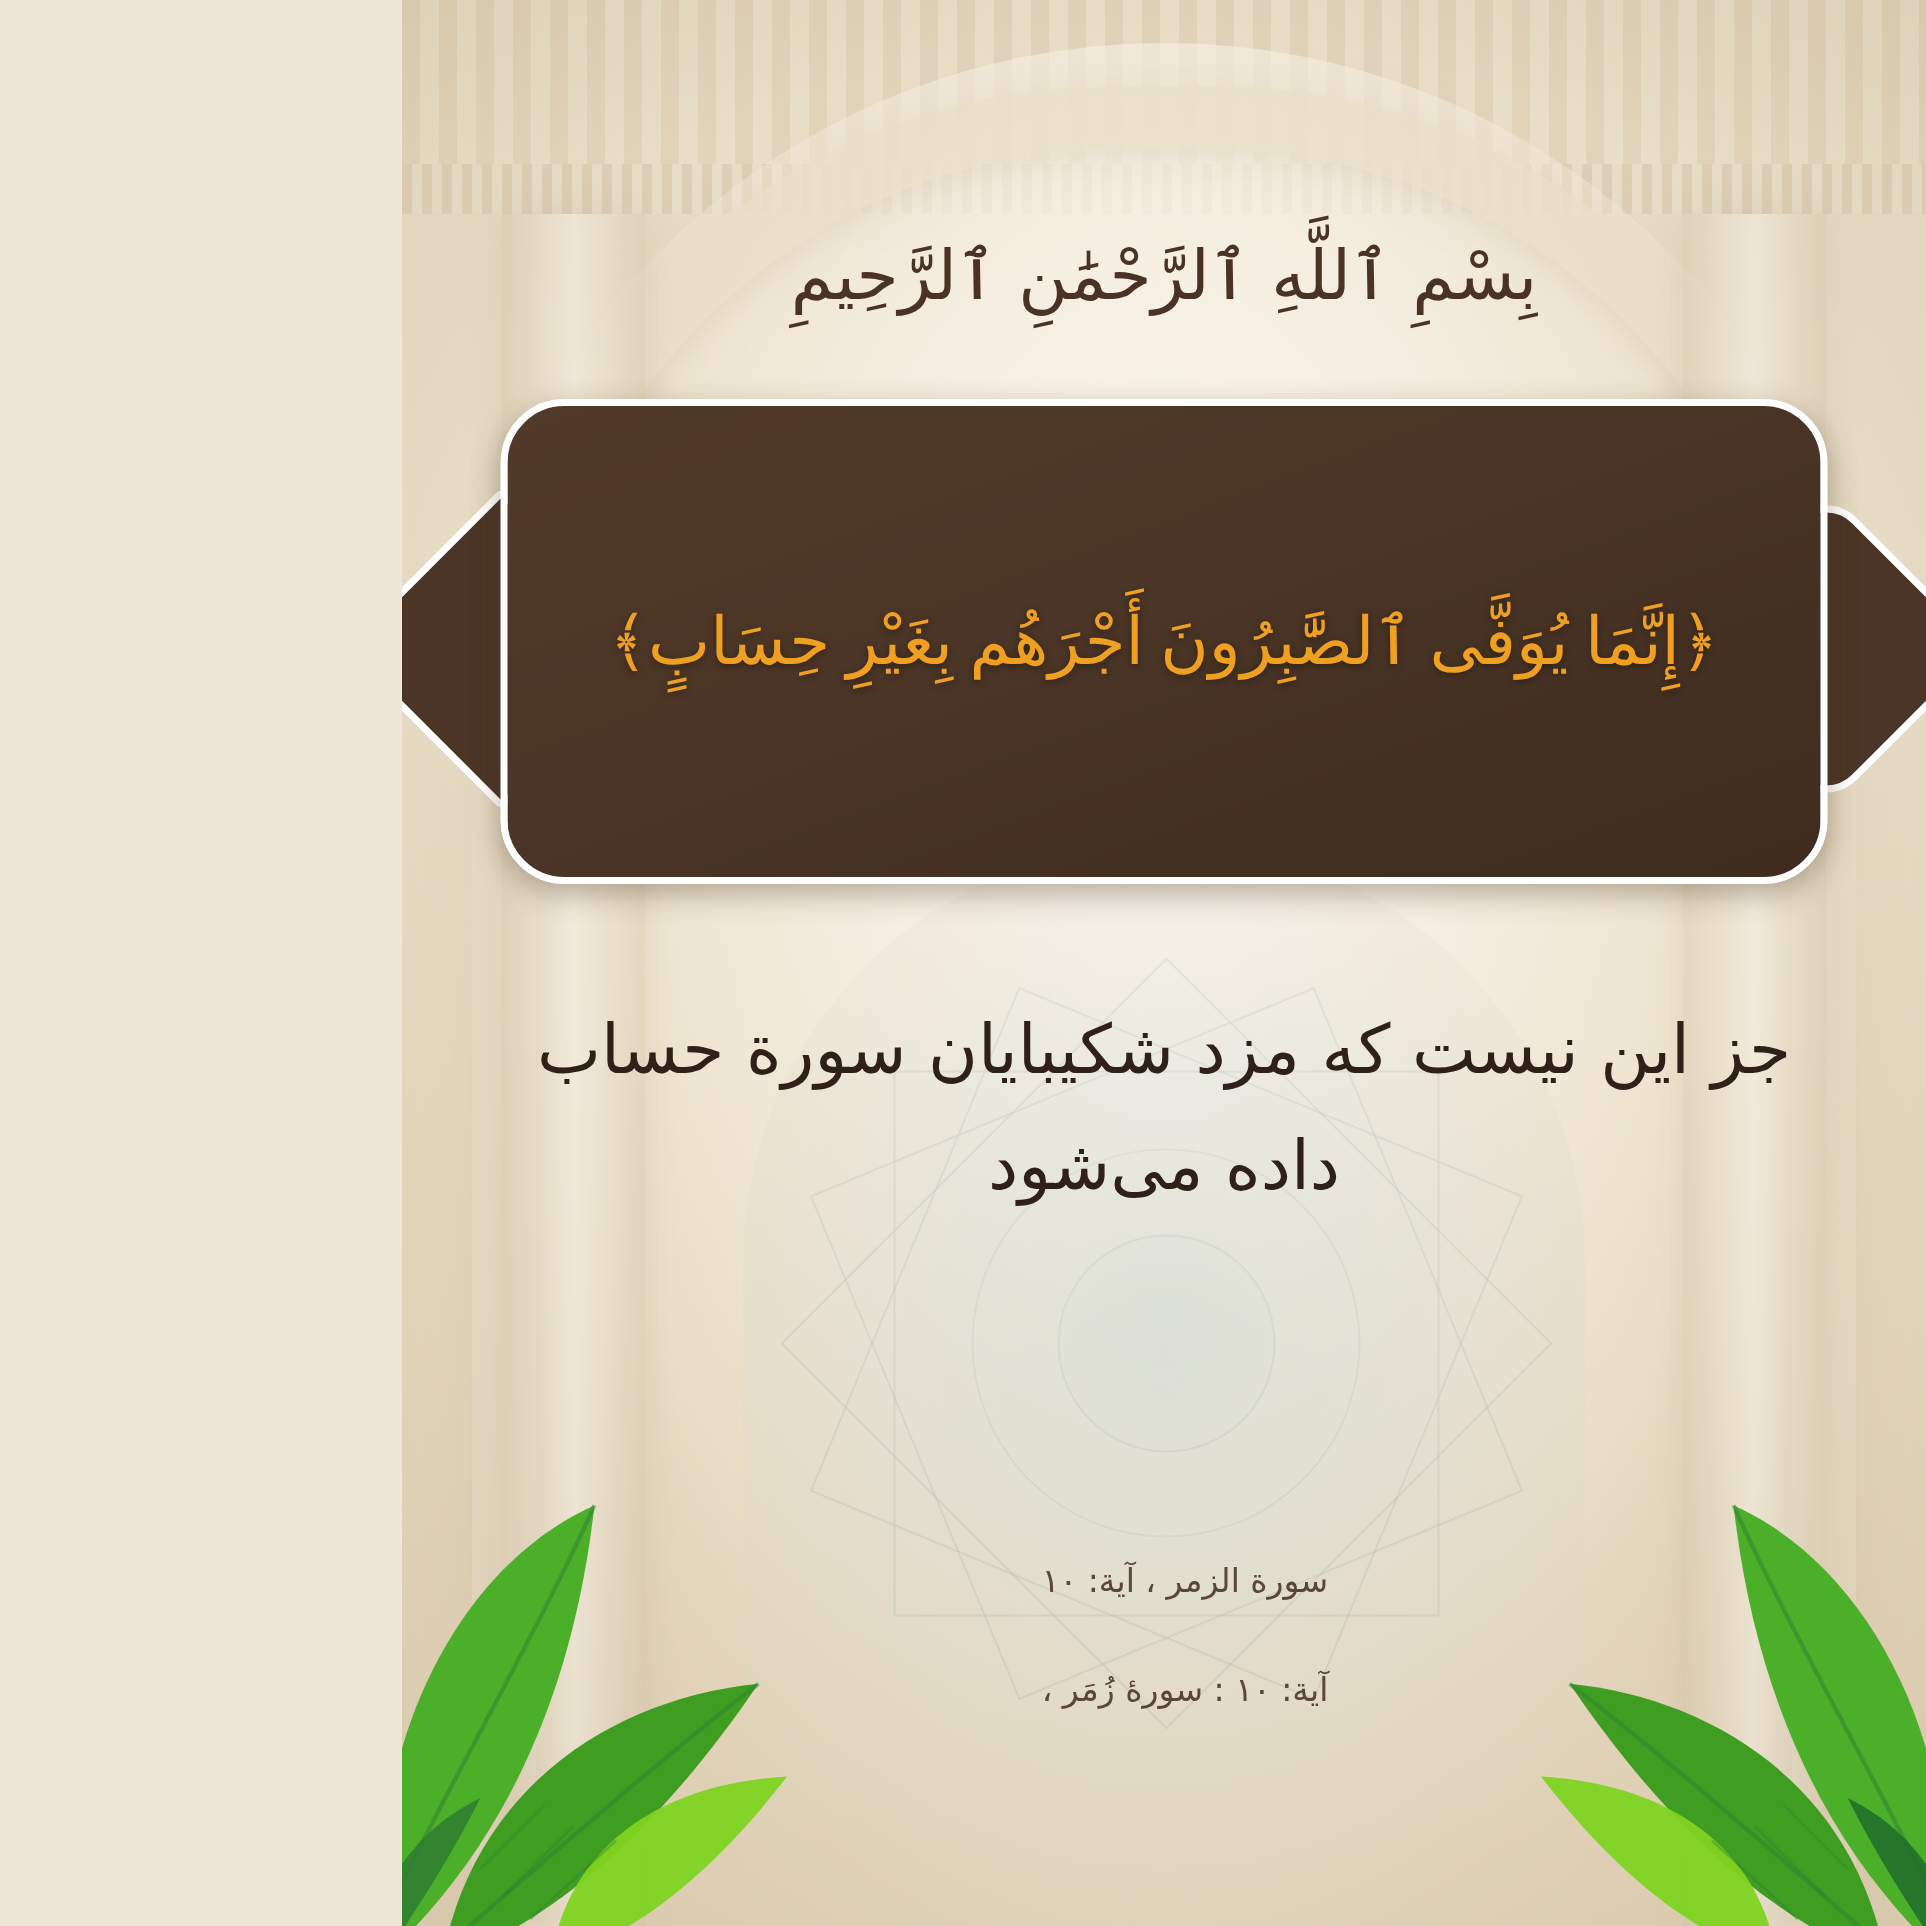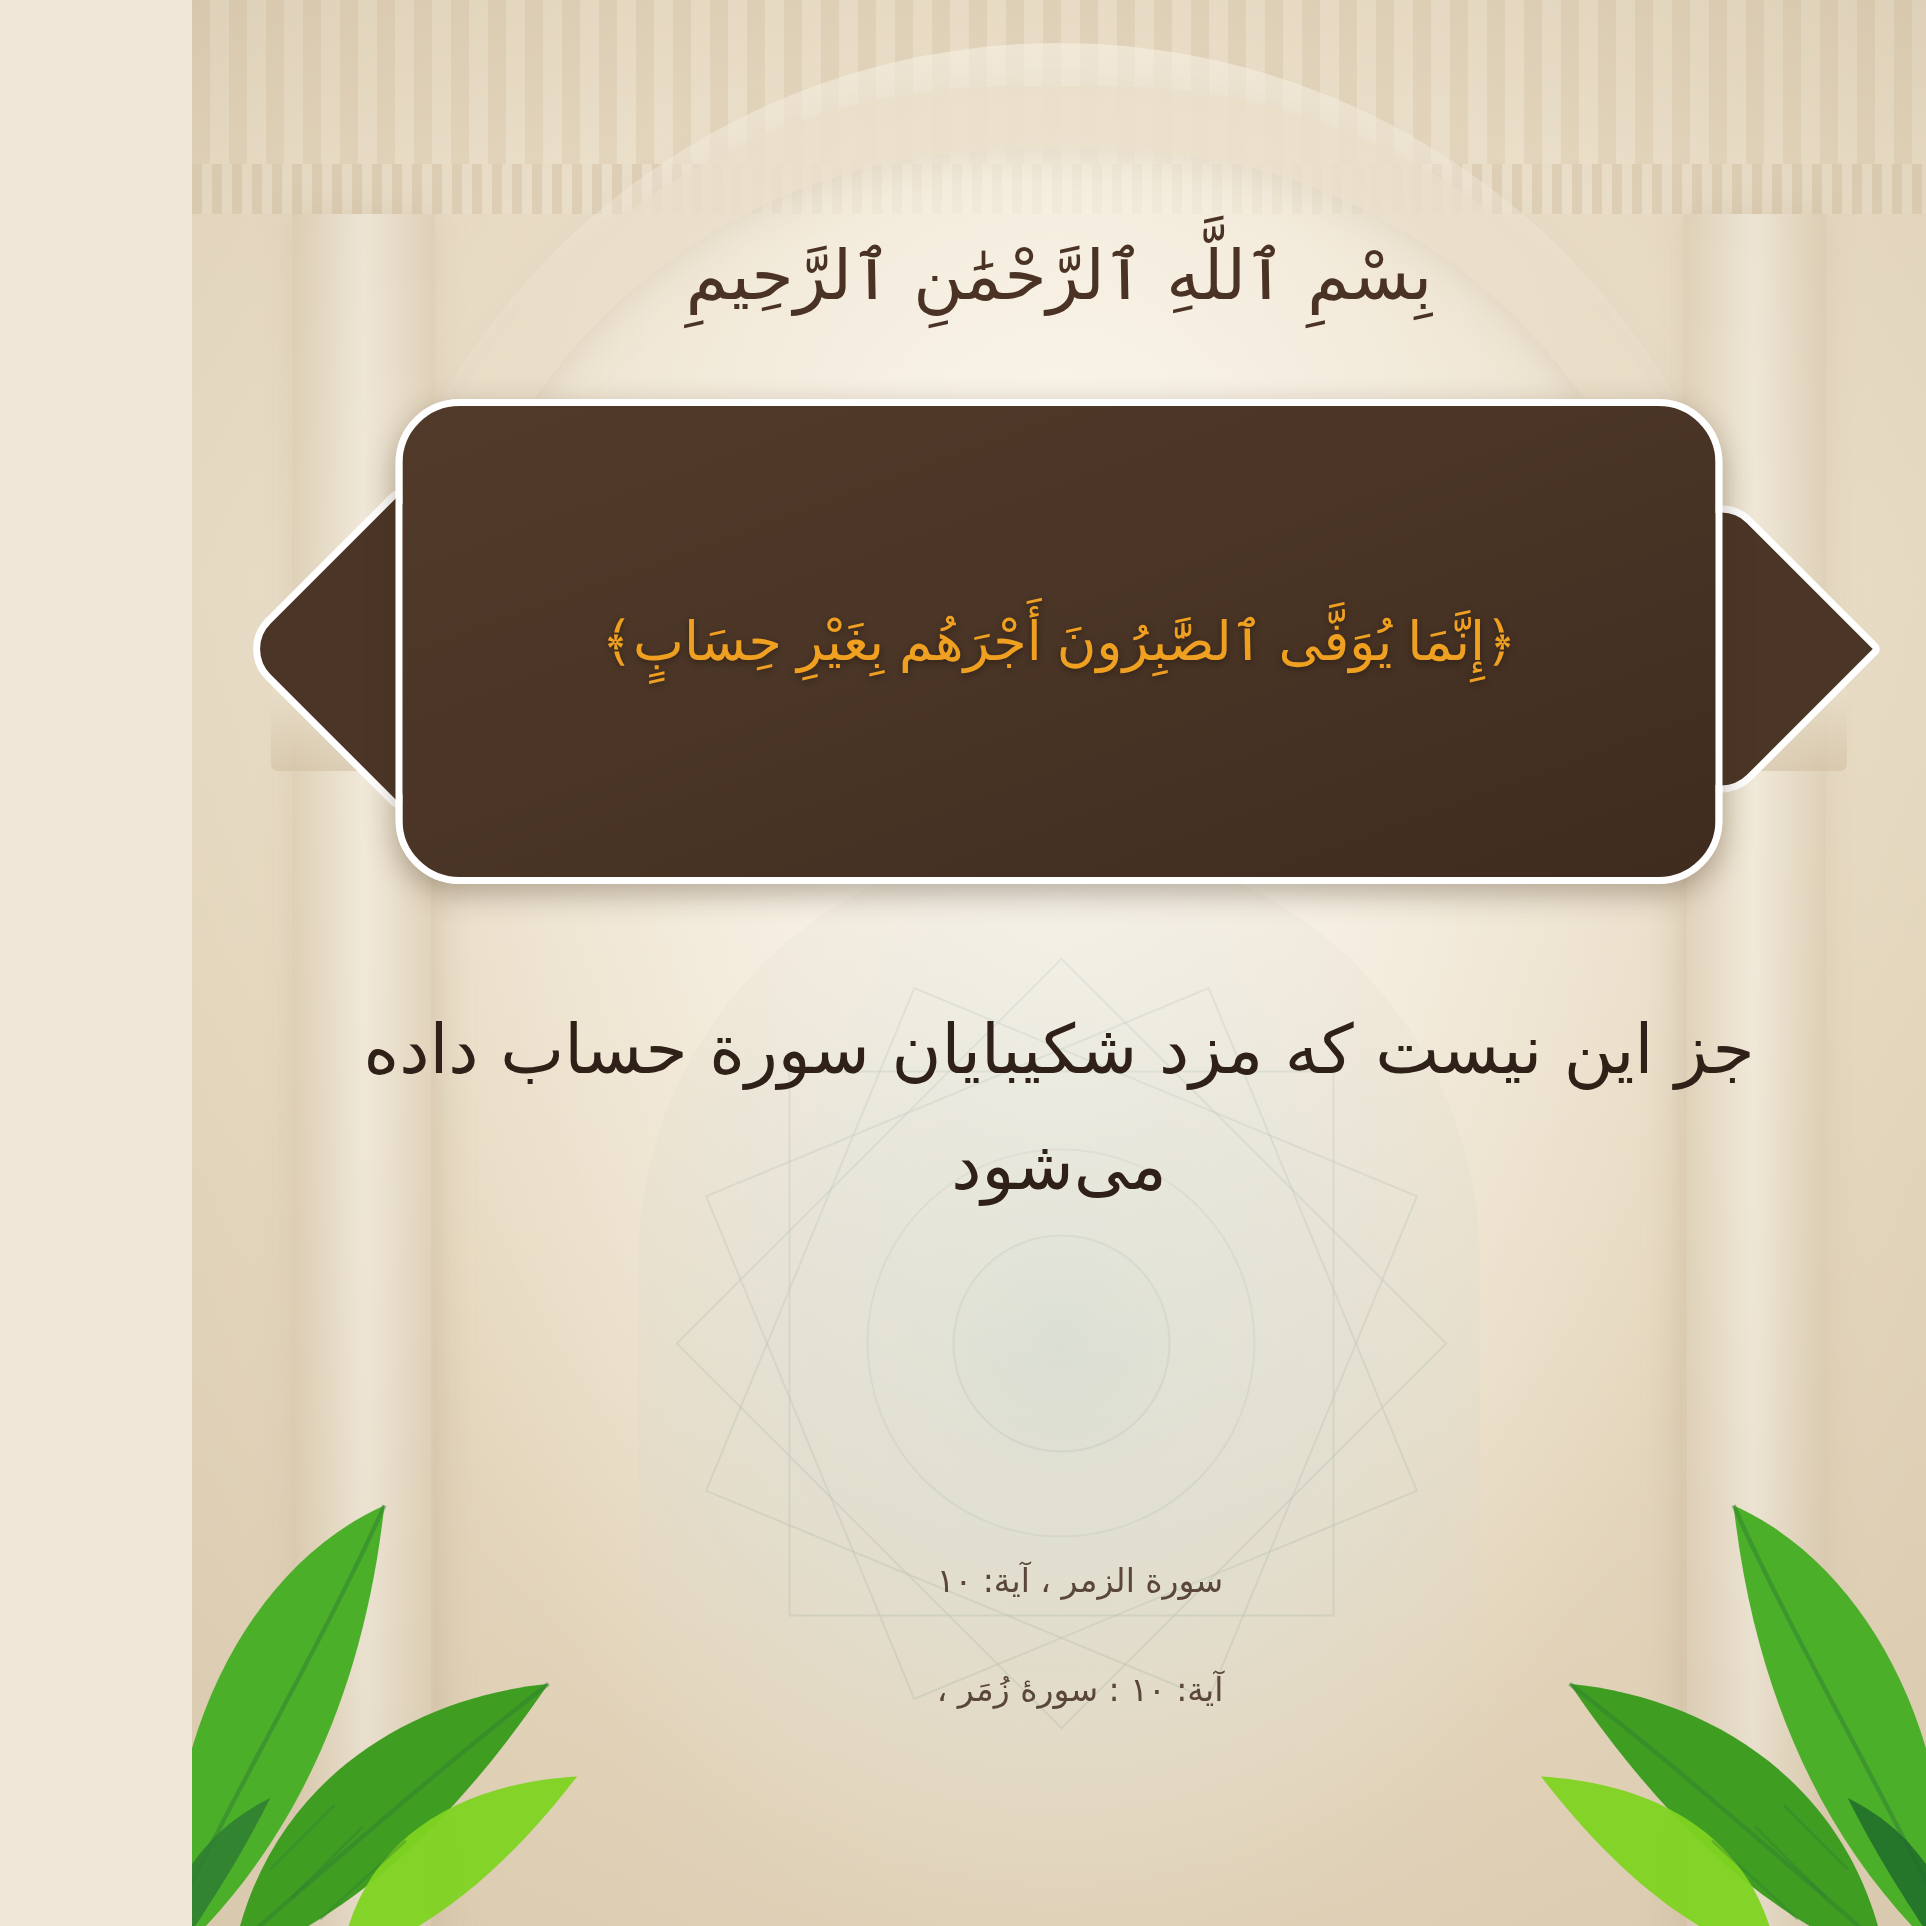--- a/index.html
+++ b/index.html
@@ -6,21 +6,21 @@
     margin: 0;
     padding: 0;
     background: #efe6d7;
   }
   body {
     font-family: "DejaVu Sans", "Liberation Sans", sans-serif;
   }
 
   .canvas {
     position: relative;
-    width: 1734px;
+    width: 1524px;
     height: 1926px;
     overflow: hidden;
     background: #efe4d2;
   }
 
   
   .bg-base {
     position: absolute;
     inset: 0;
     background:
@@ -197,24 +197,24 @@
     border-radius: 64px;
     box-shadow: 0 10px 28.5px rgba(70,50,30,0.35);
     display: flex;
     align-items: center;
     justify-content: center;
     padding: 28.5px 50px;
     box-sizing: border-box;
   }
   .ayah-text {
     color: #f0a020;
-    font-size: 54px;
+    font-size: 66px;
     line-height: 1.75;
     text-align: right;
-    font-family: Liberation Sans, sans-serif;
+    font-family: Liberation Serif, serif;
     direction: rtl;
     text-shadow: 0 2.1px 7.1px rgba(0,0,0,0.35);
   }
 
   .translation {
     position: absolute;
     top: 992px;
     left: 128px;
     right: 128px;
     text-align: center;

